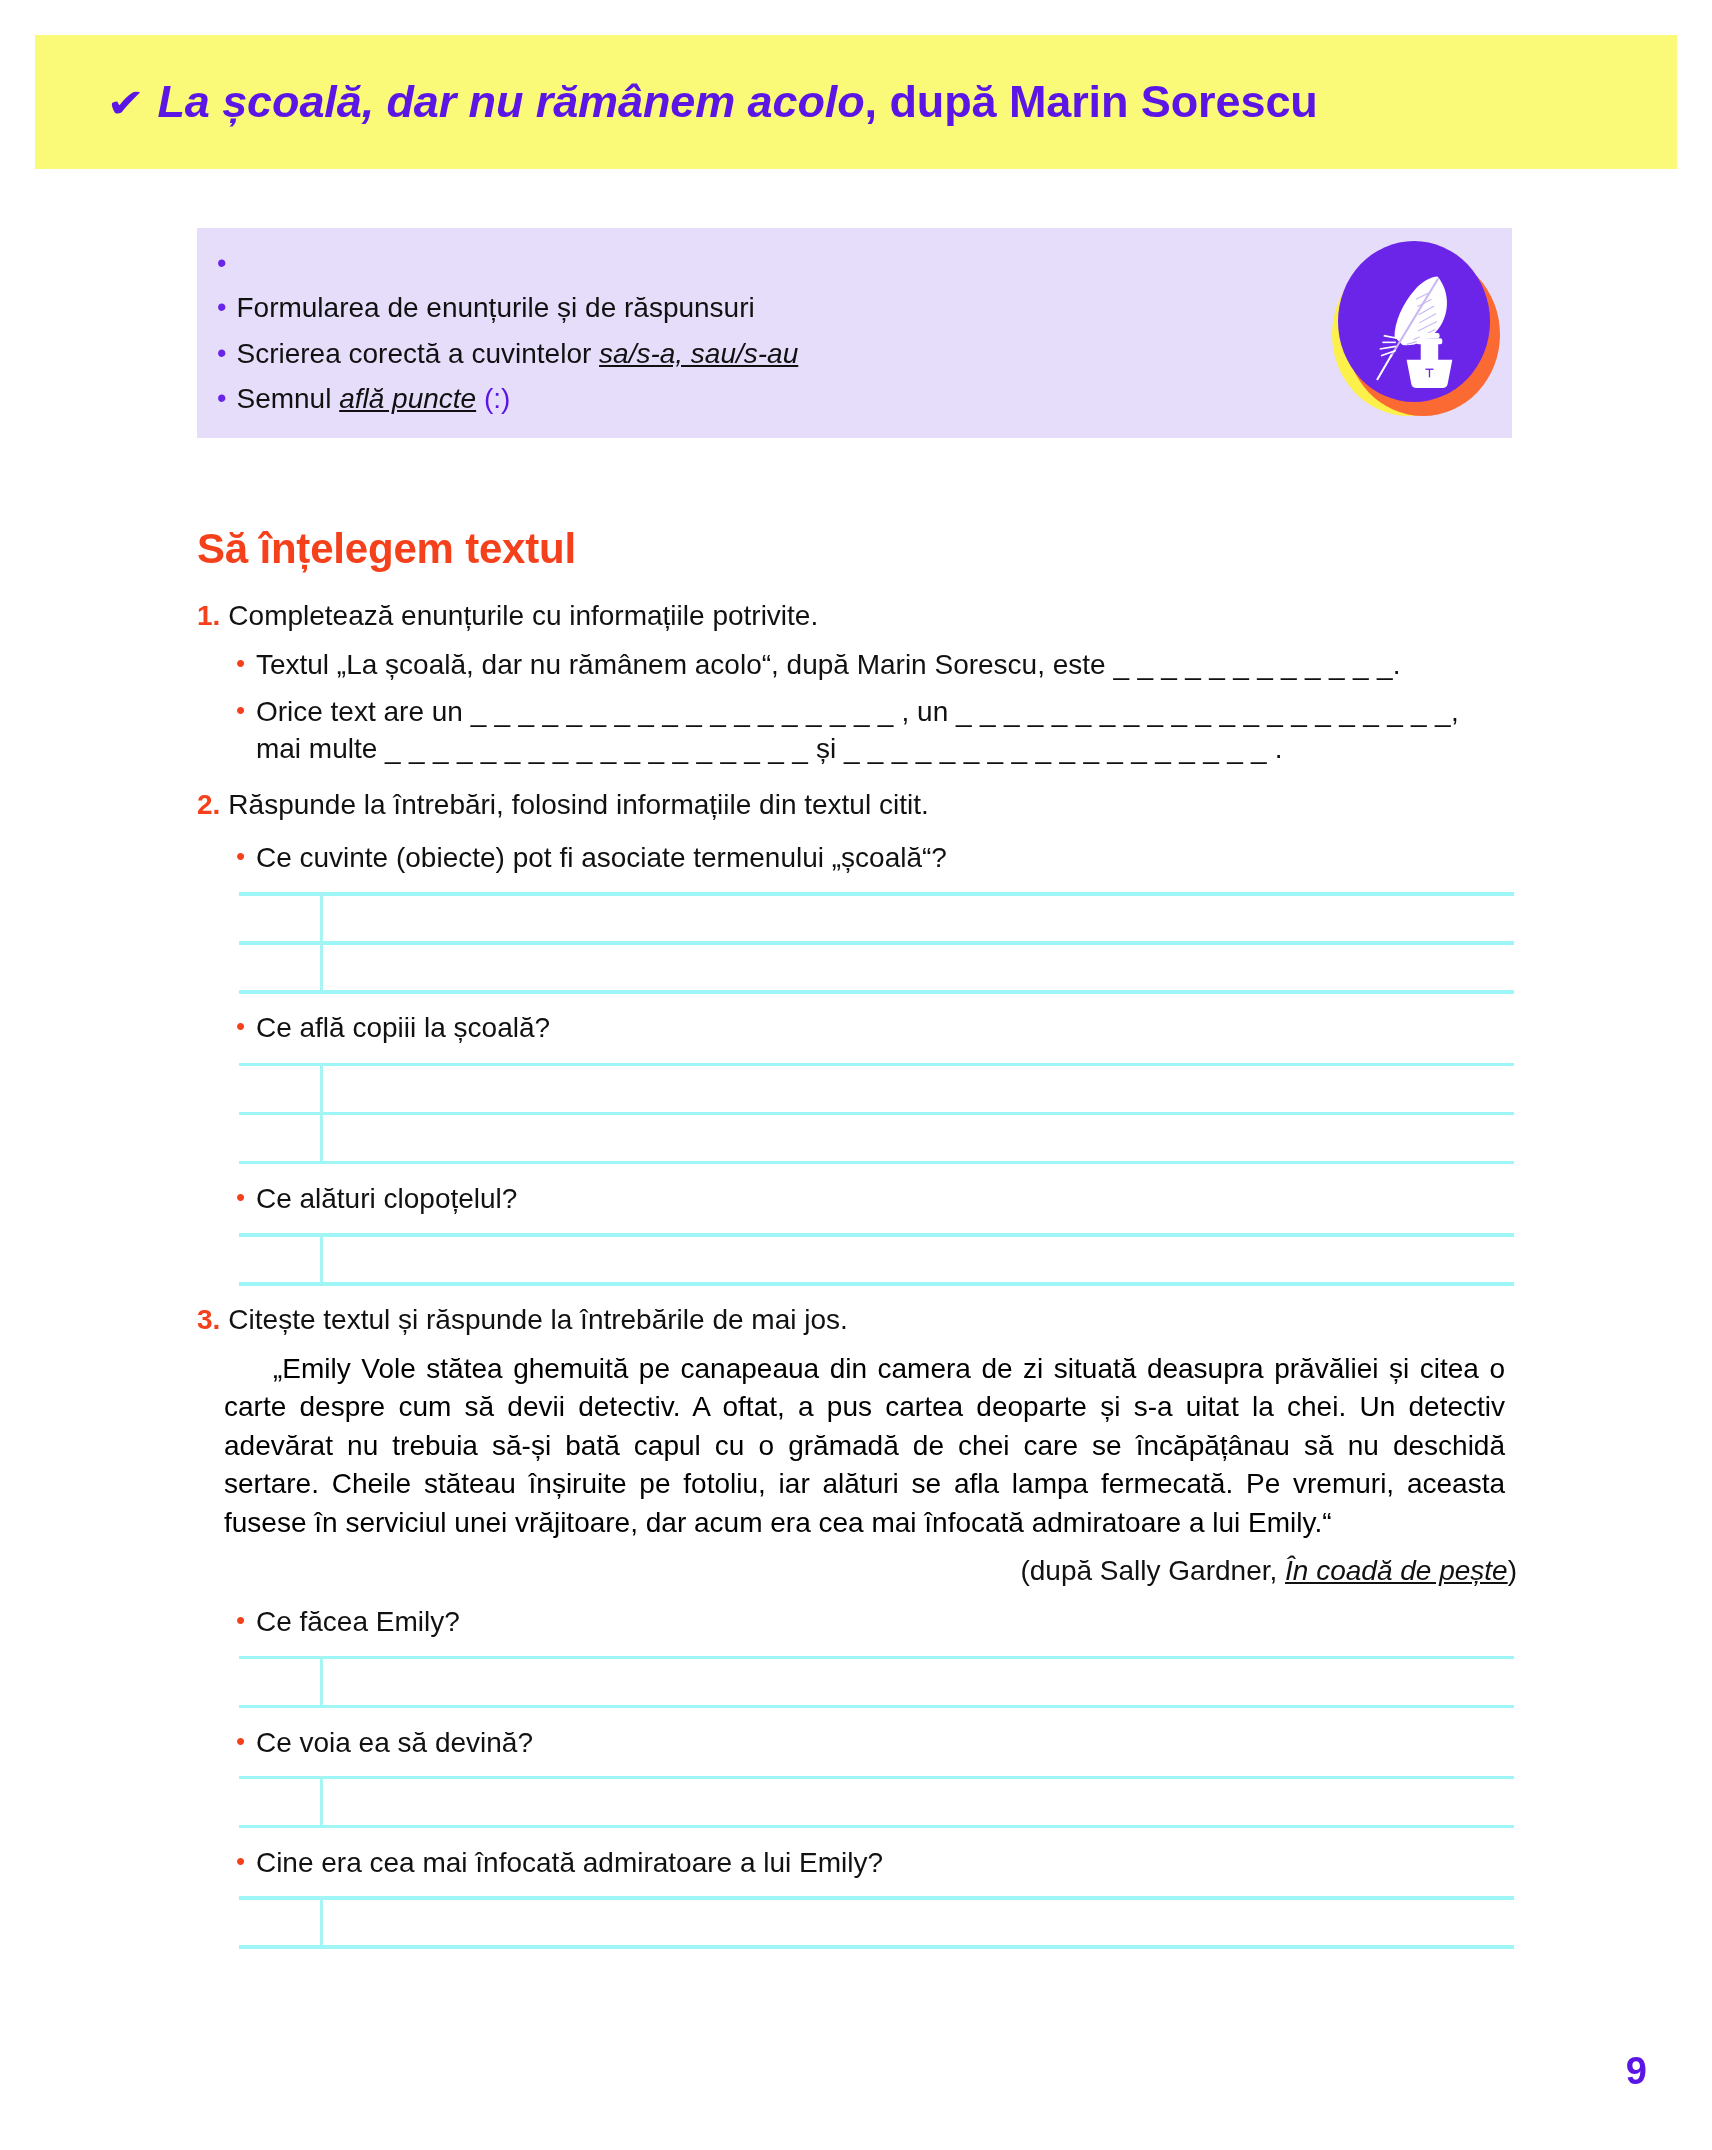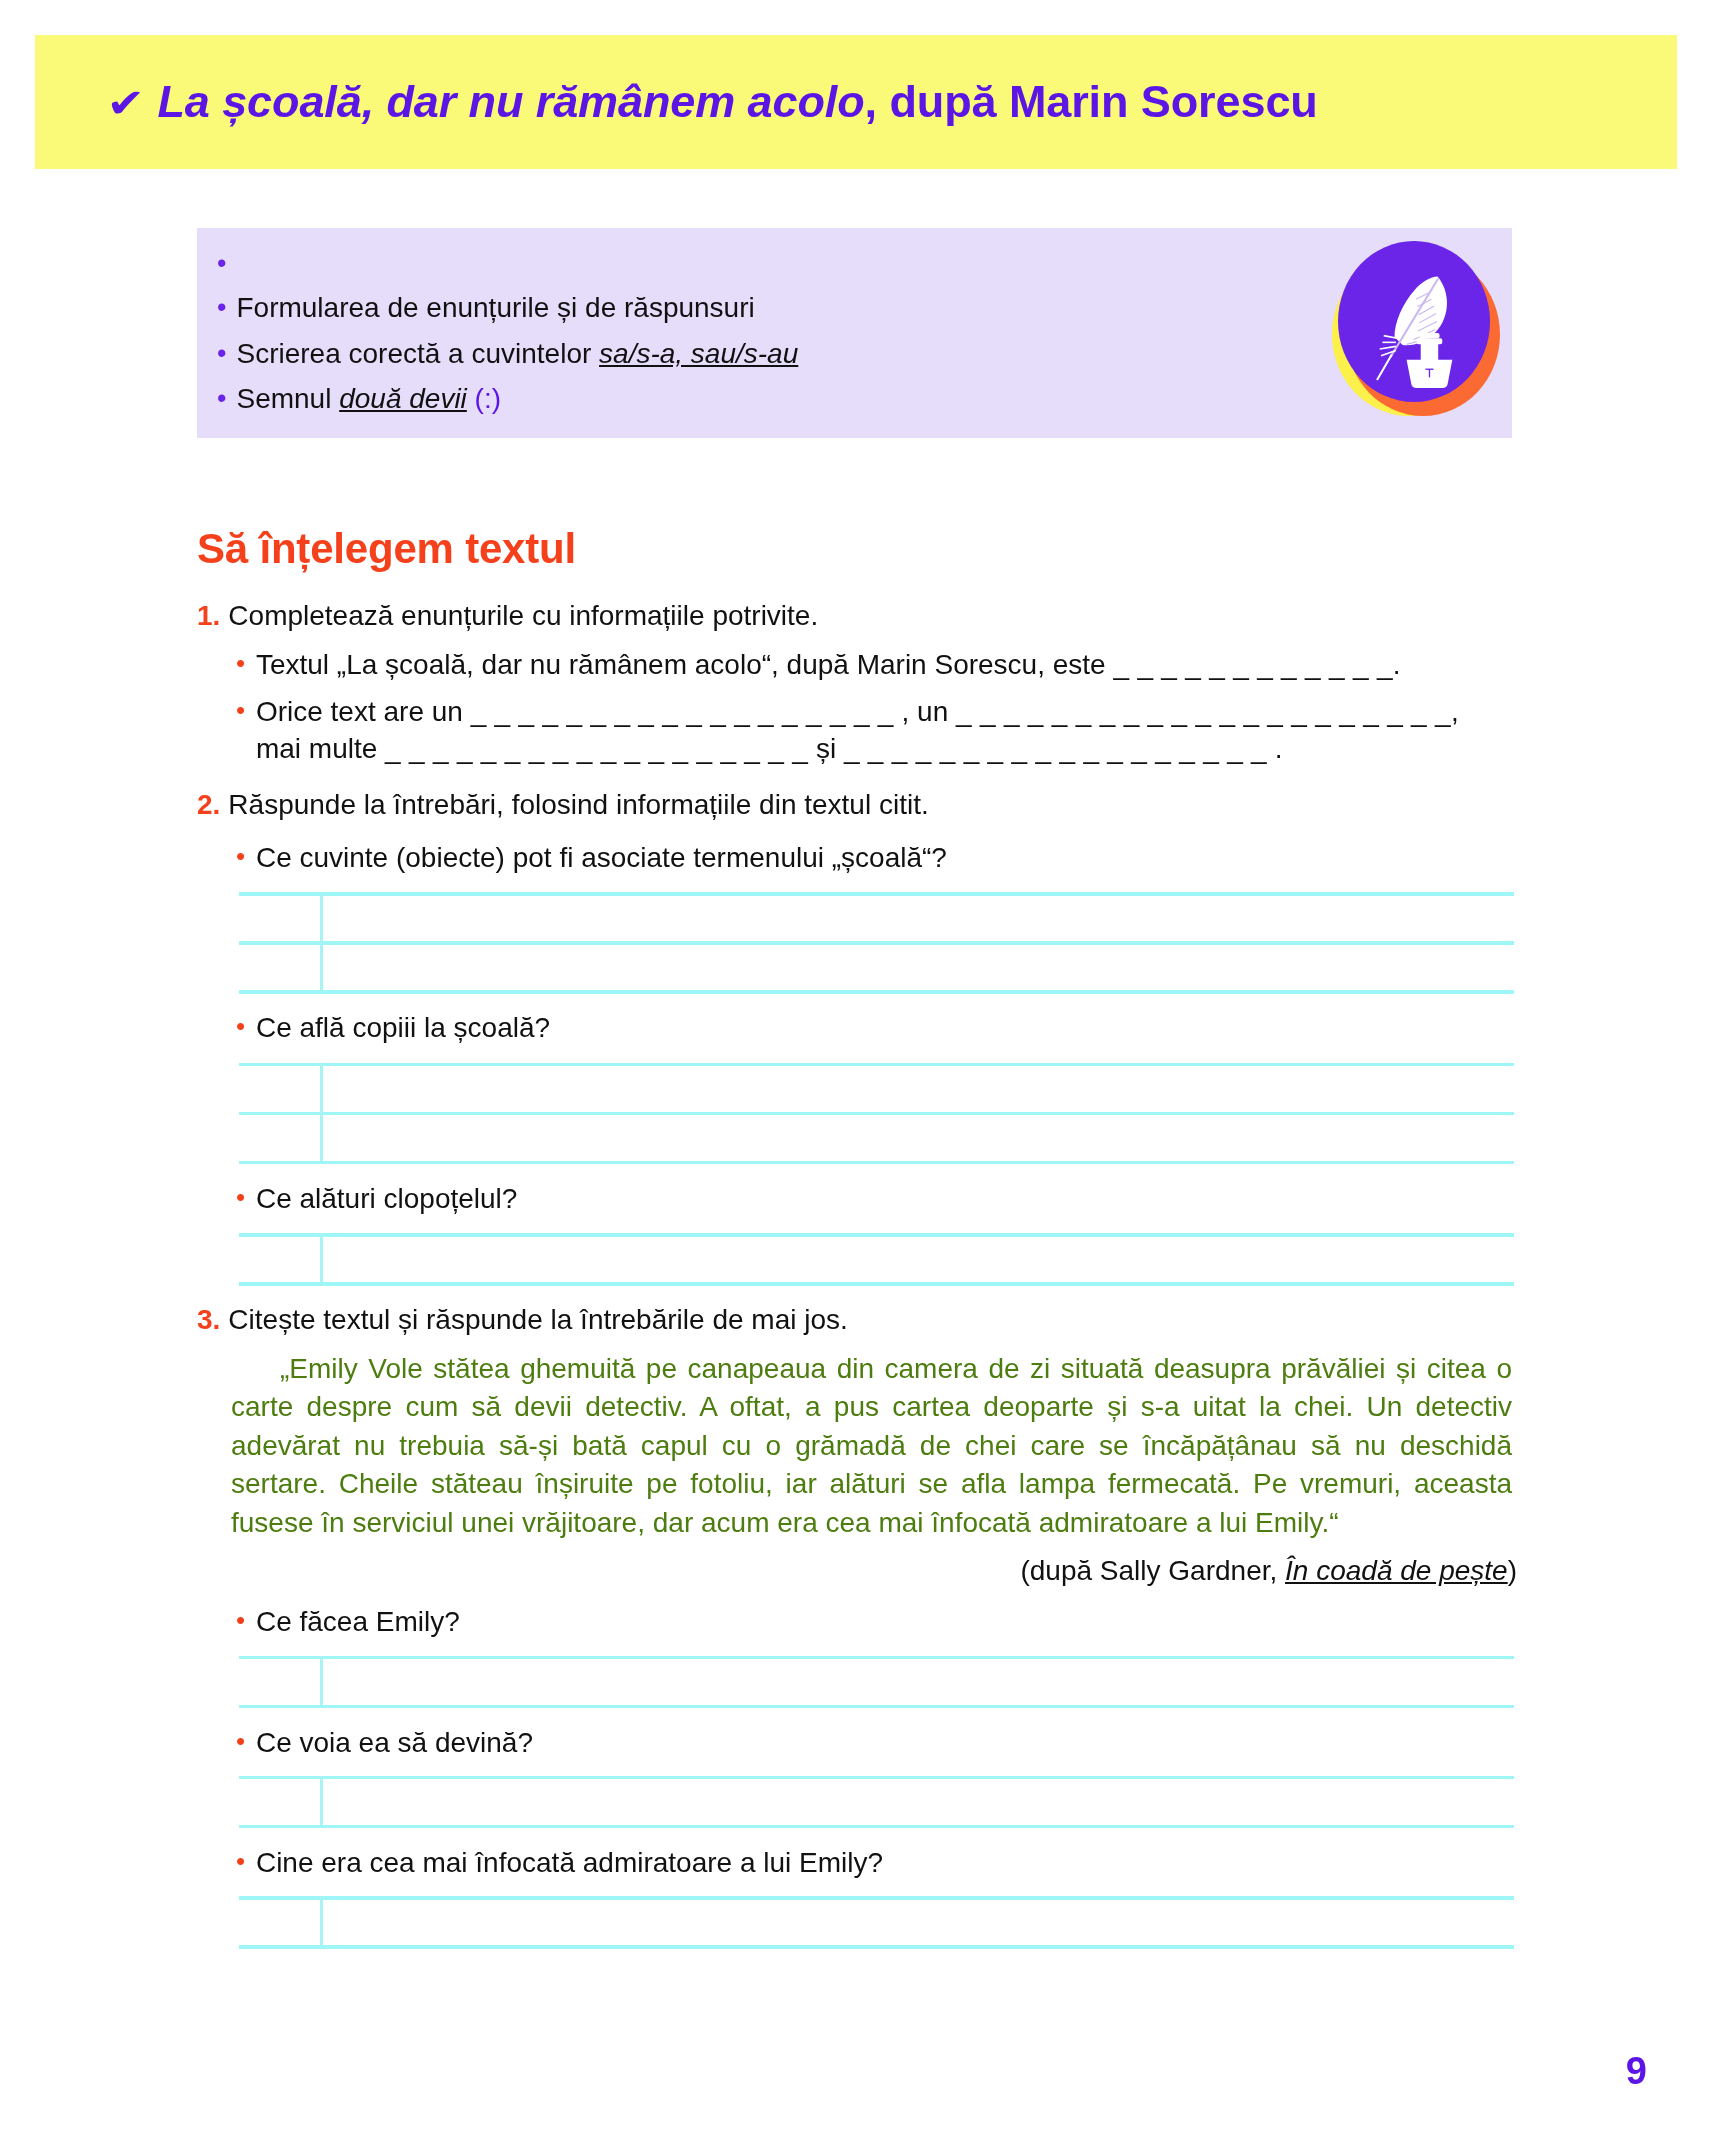--- a/index.html
+++ b/index.html
@@ -171,24 +171,24 @@
     position: absolute;
     left: 81px;
     width: 2.7px;
     background: #a8f4f4;
   }
 
   
   .passage {
     font-size: 28px;
     line-height: 1.38;
-    color: #4d7c0f;
+    color: #000000;
     text-align: justify;
     text-justify: inter-word;
-    margin-left: 34px;
+    margin-left: 27px;
     width: 1281px;
     text-indent: 49px;
   }
   .attribution {
     font-size: 28px;
     color: #111111;
     margin-left: 39px;
     width: 1281px;
     text-align: right;
     margin-top: 12px;
@@ -225,21 +225,21 @@
       <span>Formularea de enunțurile și de răspunsuri</span>
     </div>
 
     <div class="comp-item">
       <span class="comp-bullet">•</span>
       <span><span>Scrierea corectă a cuvintelor </span><span class="it">sa/s-a, sau/s-au</span></span>
     </div>
 
     <div class="comp-item">
       <span class="comp-bullet">•</span>
-      <span><span>Semnul </span><span class="it">două devii</span><span class="purple-colon"> (:)</span></span>
+      <span><span>Semnul </span><span class="it">află puncte</span><span class="purple-colon"> (:)</span></span>
     </div>
 
   </div>
 
   <div class="quill-badge">
     <div class="c-yellow"></div>
     <div class="c-orange"></div>
     <div class="c-purple"></div>
     <svg width="152" height="161" viewBox="0 0 226 238">
 

